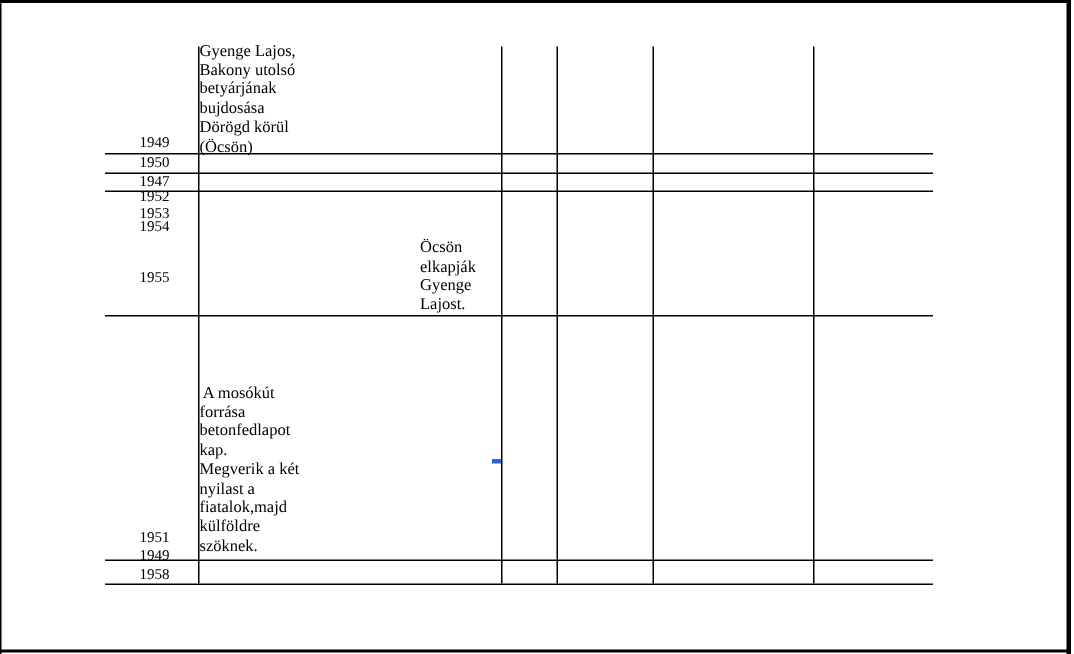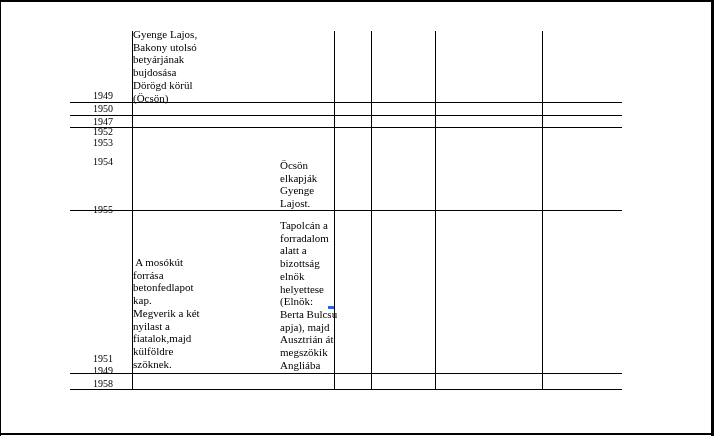--- a/index.html
+++ b/index.html
@@ -33,22 +33,22 @@
   <div class="hline" style="top:127px"></div>
   <div class="hline" style="top:210px"></div>
   <div class="hline" style="top:373px"></div>
   <div class="hline" style="top:389px"></div>
 
   <div class="year" style="top:90px">1949</div>
   <div class="year" style="top:103px">1950</div>
   <div class="year" style="top:116px">1947</div>
   <div class="year" style="top:126px">1952</div>
   <div class="year" style="top:137px">1953</div>
-  <div class="year" style="top:156px">1954</div>
-  <div class="year" style="top:204px">1955</div>
+  <div class="year" style="top:146px">1954</div>
+  <div class="year" style="top:180px">1955</div>
   <div class="year" style="top:353px">1951</div>
   <div class="year" style="top:365px">1949</div>
   <div class="year" style="top:378px">1958</div>
 
   <div class="entry" style="left:133px;top:28px">Gyenge Lajos,
 Bakony utolsó
 betyárjának
 bujdosása
 Dörögd körül
 (Öcsön)</div>
@@ -61,28 +61,16 @@
   <div class="entry" style="left:133px;top:256px"> A mosókút
 forrása
 betonfedlapot
 kap.
 Megverik a két
 nyilast a
 fiatalok,majd
 külföldre
 szöknek.</div>
 
-  <div class="entry" style="left:280px;top:219px">Tapolcán a
-forradalom
-alatt a
-bizottság
-elnök
-helyettese
-(Elnök:
-Berta Bulcsu
-apja), majd
-Ausztrián át
-megszökik
-Angliába</div>
 
   <div class="blue-mark"></div>
 
 </div>
 
 </body></html>

